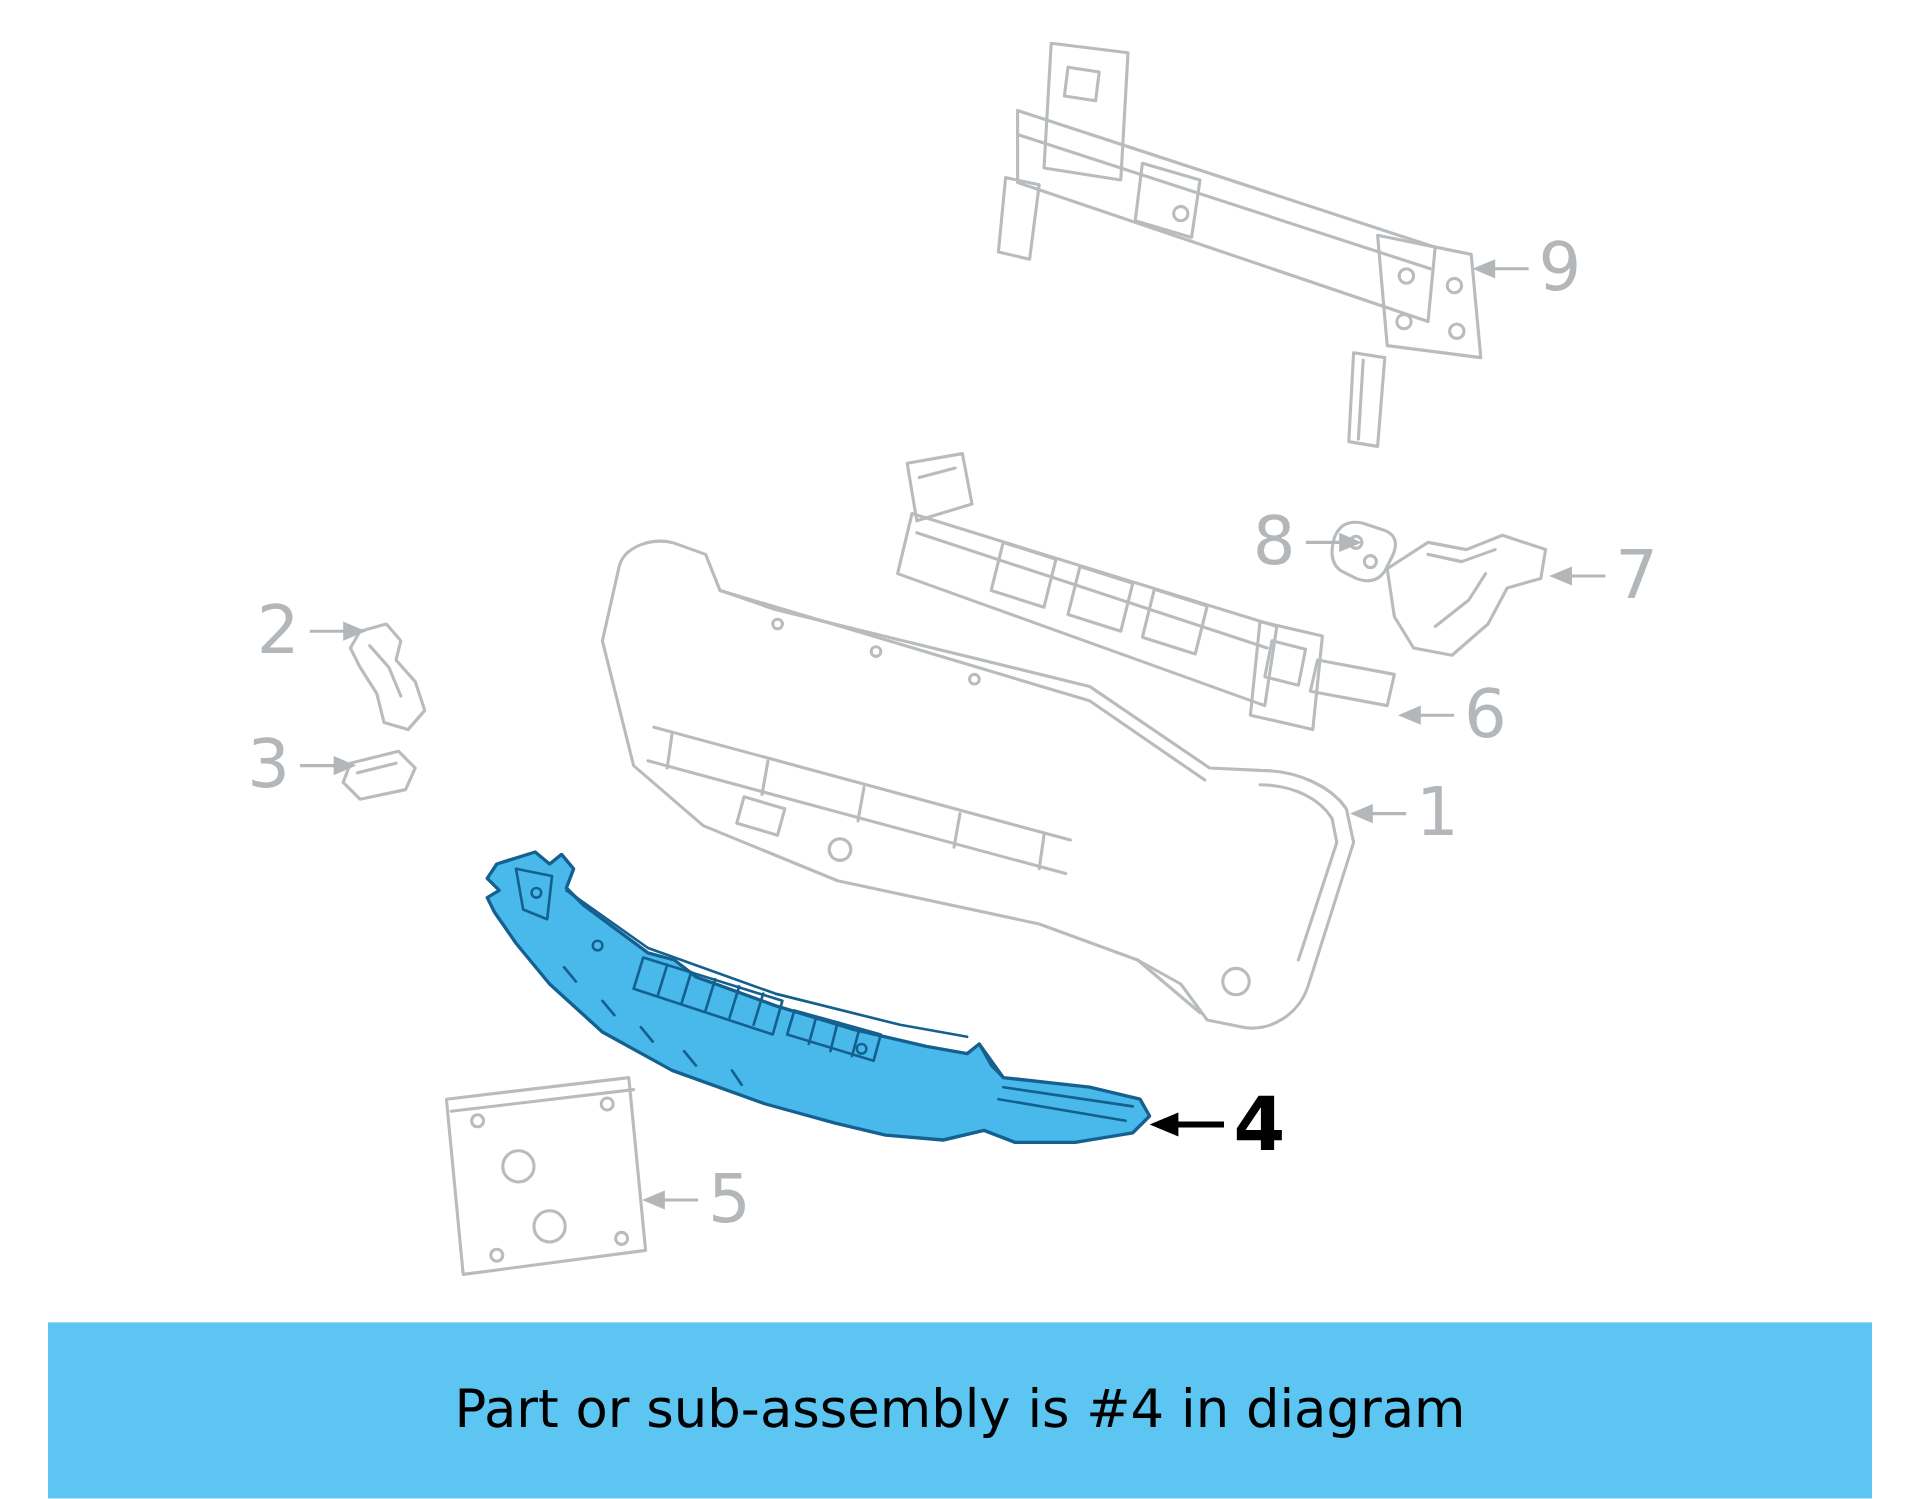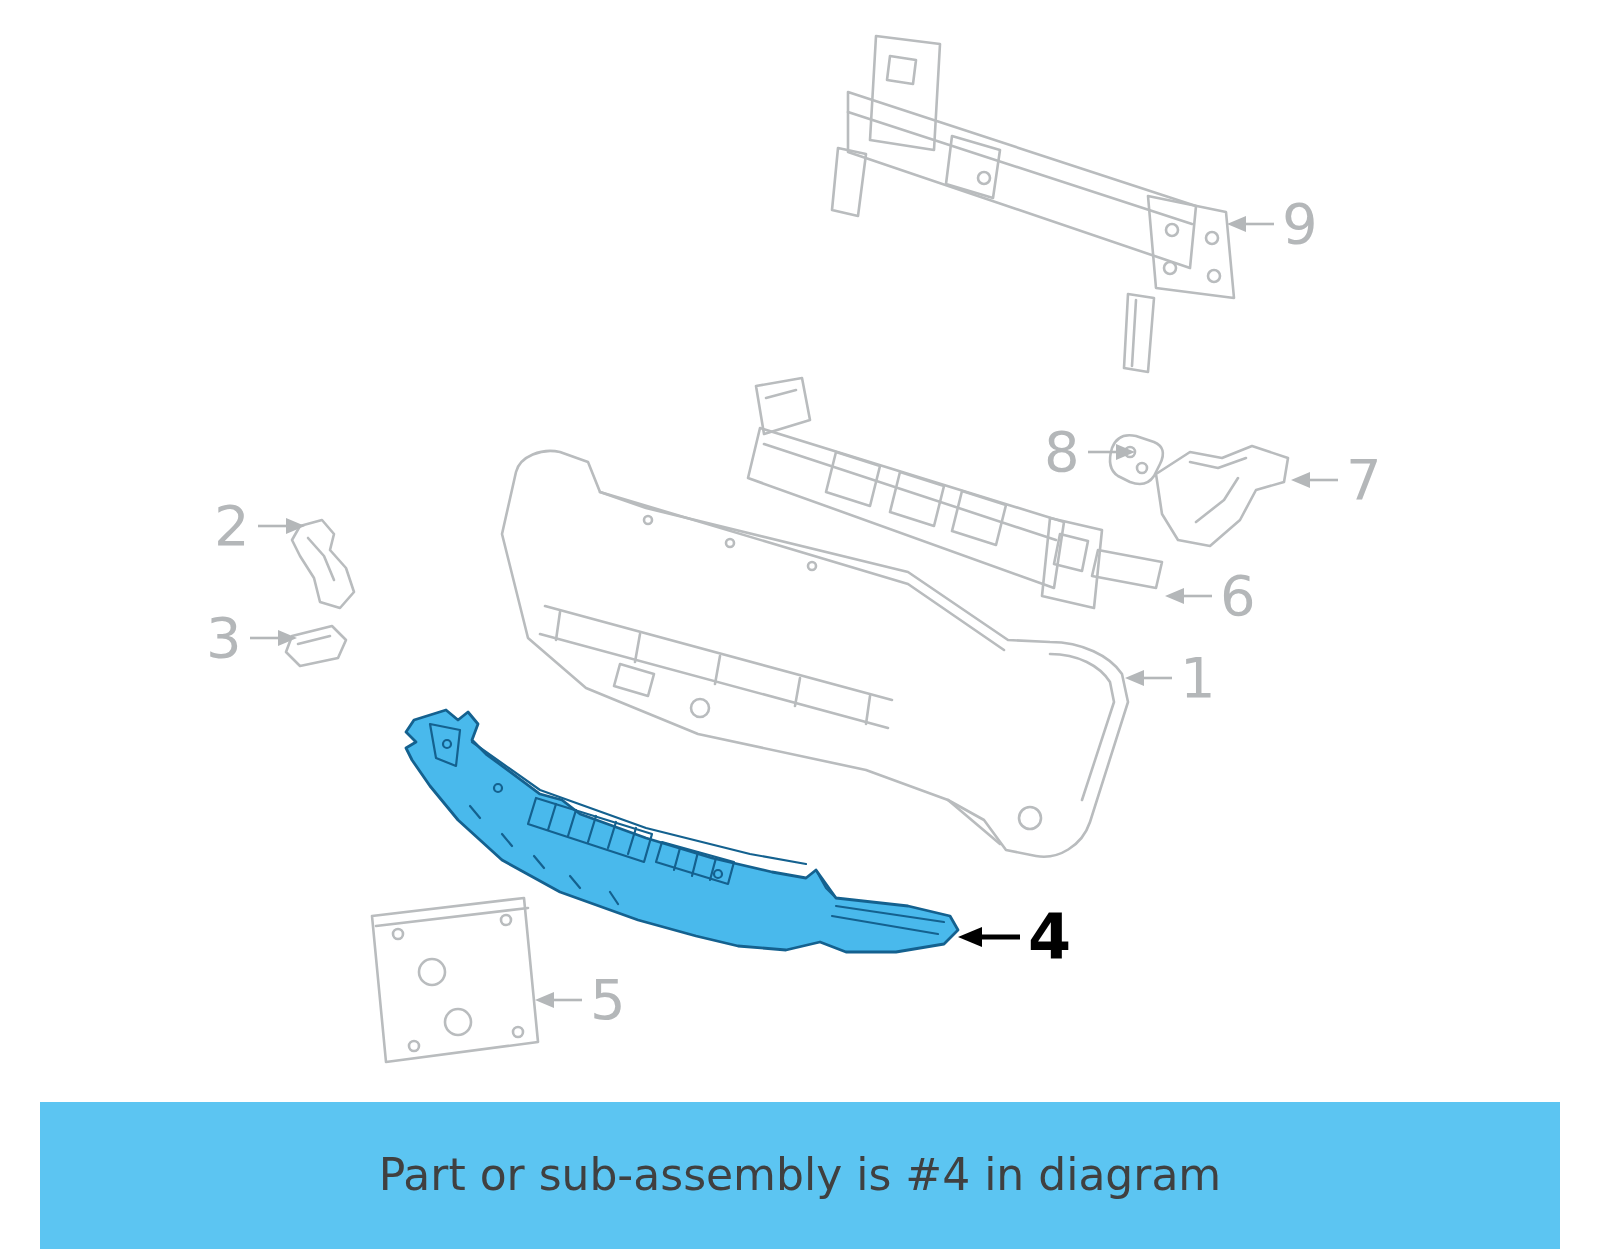--- a/index.html
+++ b/index.html
@@ -58,21 +58,21 @@
     position: absolute;
     left: 40px;
     top: 1102px;
     width: 1520px;
     height: 147px;
     background: #5cc5f2;
     display: flex;
     flex-direction: column;
     justify-content: center;
     align-items: center;
-    color: #404040;
+    color: #000000;
     font-size: 44px;
     line-height: 1.28;
     text-align: center;
   }
 </style>
 </head>
 <body>
 
 <div class="stage">
 

